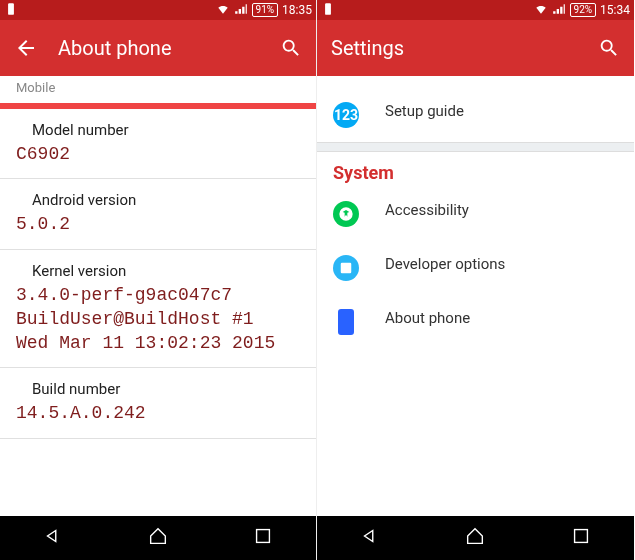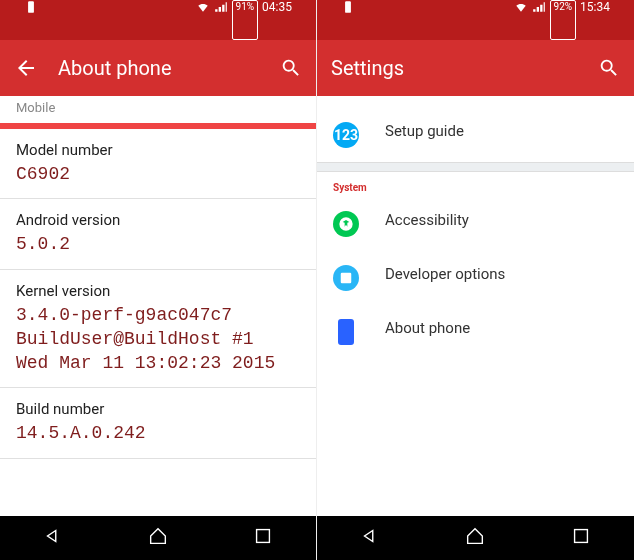--- a/index.html
+++ b/index.html
@@ -1,39 +1,39 @@
 <!DOCTYPE html>
 <html><head>
 <meta charset="utf-8">
 <style>
   * { margin: 0; padding: 0; box-sizing: border-box; }
   body { font-family: Roboto, Arial, sans-serif; background: #fff; }
   .container { display: flex; width: 635px; height: 560px; }
   .phone { width: 317px; height: 560px; background: #fff; display: flex; flex-direction: column; border-right: 1px solid #eee; position: relative; }
   .phone:last-child { border-right: none; }
-  .statusbar { height: 40px; background: #b71c1c; display: flex; justify-content: flex-end; padding: 0 24px; color: #fff; font-size: 12px; gap: 4px; }
+  .statusbar { height: 20px; background: #b71c1c; display: flex; align-items: center; justify-content: flex-end; padding: 0 4px; color: #fff; font-size: 12px; gap: 4px; }
   .statusbar .left { margin-right: auto; }
   .statusbar svg { width: 14px; height: 14px; fill: #fff; }
   .batt-box { border: 1px solid #fff; border-radius: 2px; padding: 0 3px; font-size: 10px; line-height: 12px; }
   .appbar { height: 56px; background: #d32f2f; display: flex; align-items: center; padding: 0 14px; color: #fff; }
   .appbar .back { width: 24px; height: 24px; margin-right: 20px; }
   .appbar .title { font-size: 20px; font-weight: 400; flex: 1; }
   .appbar .search { width: 22px; height: 22px; }
   .content { flex: 1; overflow: hidden; background: #fff; }
   .truncated { padding: 4px 16px 8px; color: #888; font-size: 13px; border-bottom: 6px solid #ef4444; }
   .item { padding: 12px 16px; border-bottom: 1px solid #e0e0e0; }
-  .item .label { font-size: 15px; color: #222; margin-bottom: 3px; }
+  .item .label { font-size: 15px; color: #222; margin-bottom: 3px; margin-left: 16px; }
   .item .value { font-size: 18px; color: #7f1d1d; line-height: 1.35; font-family: Liberation Mono, monospace; }
   .navbar { height: 44px; background: #000; display: flex; align-items: center; justify-content: space-around; }
   .navbar svg { width: 22px; height: 22px; stroke: #fff; fill: none; stroke-width: 1.5; }
   .sect-gap { height: 10px; background: #eceff1; border-top: 1px solid #ddd; border-bottom: 1px solid #ddd; }
   .setrow { display: flex; align-items: flex-start; padding: 14px 16px; gap: 26px; }
   .setrow .icon { width: 26px; height: 26px; display: flex; align-items: center; justify-content: center; font-size: 14px; font-weight: bold; border-radius: 50%; }
   .setrow .txt { font-size: 15px; color: #333; }
-  .section-title { font-size: 10px; font-weight: bold; color: #d32f2f; padding: 10px 16px 4px; }
+  .section-title { font-size: 18px; font-weight: bold; color: #d32f2f; padding: 10px 16px 4px; }
   .icon-123 { background: #03a9f4; color: #fff; border-radius: 3px; font-size: 10px; width: 28px; height: 18px; }
   .icon-clock { border: 2px solid #555; position: relative; }
   .icon-clock::before { content:""; position:absolute; width:2px; height:8px; background:#555; top:3px; left:10px; transform-origin: bottom; transform: rotate(30deg);}
   .icon-clock::after { content:""; position:absolute; width:2px; height:6px; background:#555; top:5px; left:10px; transform-origin: bottom; transform: rotate(-60deg);}
   .icon-access { background: #00c853; color:#fff; }
   .icon-print { background: #9c27b0; color:#fff; }
   .icon-dev { background: #29b6f6; color:#fff; border-radius: 4px; }
   .icon-phone { width: 16px; height: 26px; border: 2px solid #2962ff; border-radius: 3px; background: #2962ff; }
 </style>
 </head>
@@ -48,21 +48,21 @@
             <rect x="7" y="2" width="10" height="20" rx="2"></rect>
           </svg>
       </span>
       <span><svg viewBox="0 0 24 24">
             <path d="M12 20l8-10c-4-4-12-4-16 0z"></path>
           </svg></span>
       <span><svg viewBox="0 0 24 24">
             <path d="M2 20h4v-4H2zM8 20h4v-8H8zM14 20h4V8h-4zM20 20h2V4h-2z"></path>
           </svg></span>
       <span class="batt-box">91%</span>
-      <span>04:35</span>
+      <span>18:35</span>
     </div>
     <div class="appbar">
       <span class="back">
         <svg viewBox="0 0 24 24" fill="#fff">
             <path d="M20 11H7.8l5.6-5.6L12 4l-8 8 8 8 1.4-1.4L7.8 13H20z"></path>
           </svg>
       </span>
       <span class="title">About phone</span>
       <span class="search">
         <svg viewBox="0 0 24 24" fill="#fff">

